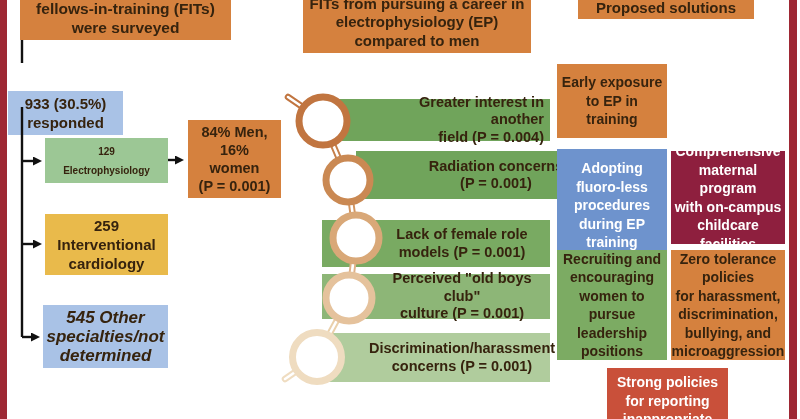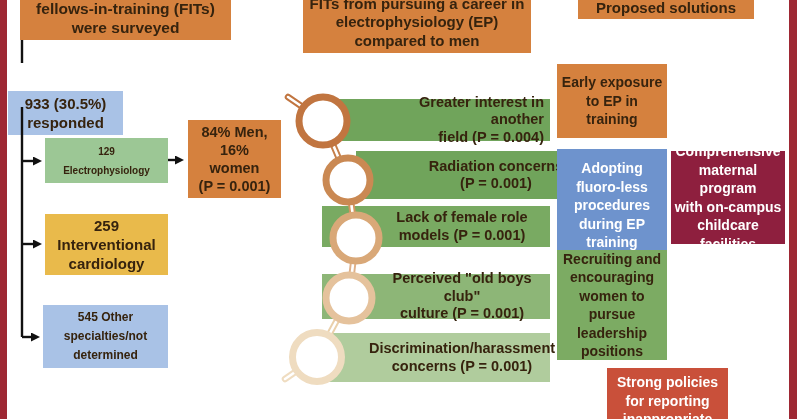--- a/index.html
+++ b/index.html
@@ -19,32 +19,32 @@
   
   #survey{left:20px;top:-25px;width:211px;height:65px;background:#d5813e;
           font-size:15.5px;line-height:19px;justify-content:flex-end;padding-bottom:3px;}
   #responded{left:8px;top:63px;width:115px;height:44px;background:#a9c2e6;
           font-size:15px;line-height:19px;margin-top:28px;}
   #ep{left:45px;top:138px;width:123px;height:45px;background:#9cc795;
           font-size:10px;line-height:19px;}
   #ic{left:45px;top:214px;width:123px;height:61px;background:#e9ba4b;
           font-size:15px;line-height:19px;}
   #other{left:43px;top:305px;width:125px;height:63px;background:#a9c2e6;
-          font-size:12px;line-height:19px;}
+          font-size:17px;line-height:19px;font-style:italic;}
   #gender{left:188px;top:120px;width:93px;height:78px;background:#d5813e;
           font-size:14.5px;line-height:18px;}
   
   #discourage{left:303px;top:-30px;width:228px;height:83px;background:#d5813e;
           font-size:15px;line-height:18.5px;justify-content:flex-end;padding-bottom:3px;}
   
   .bar{left:322px;width:228px;font-size:14.5px;line-height:17.5px;
        padding-left:58px;padding-right:6px;}
   #b0{top:99px;height:42px;background:#70a45b;text-align:right;}
   #b1{top:151px;height:48px;background:#70a45b;margin-left:34px;}
-  #b2{top:206px;height:41px;background:#79aa62;}
+  #b2{top:220px;height:47px;background:#79aa62;}
   #b3{top:274px;height:45px;background:#8db677;}
   #b4{top:333px;height:49px;background:#b0cc9d;}
   
   #proposed{left:578px;top:-16px;width:176px;height:35px;background:#d5813e;
           font-size:15px;line-height:18px;justify-content:flex-end;padding-bottom:2px;}
   .sol{font-size:14px;line-height:18.5px;}
   #s0{left:557px;top:64px;width:110px;height:74px;background:#d5813e;}
   #s1{left:671px;top:64px;width:114px;height:80px;background:#e9ba4b;}
   #s2{left:557px;top:149px;width:110px;height:113px;background:#6e93cd;}
   #s3{left:671px;top:151px;width:114px;height:93px;background:#8e1f3e;}
@@ -106,20 +106,26 @@
 maternal program
 with on-campus
 childcare
 facilities</div>
   <div class="box sol" id="s4">Recruiting and
 encouraging
 women to
 pursue
 leadership
 positions</div>
+  <div class="box sol" id="s5">Zero tolerance
+policies
+for harassment,
+discrimination,
+bullying, and
+microaggression</div>
   <div class="box sol white" id="s6">Strong policies
 for reporting
 inappropriate</div>
 
   <svg class="overlay" viewBox="0 0 800 419" xmlns="http://www.w3.org/2000/svg">
     <defs>
       <marker id="ah" markerUnits="userSpaceOnUse" markerWidth="11" markerHeight="11" refX="1" refY="4.5" orient="auto">
         <path d="M0,0 L9,4.5 L0,9 z" fill="#111111"></path>
       </marker>
     </defs>

